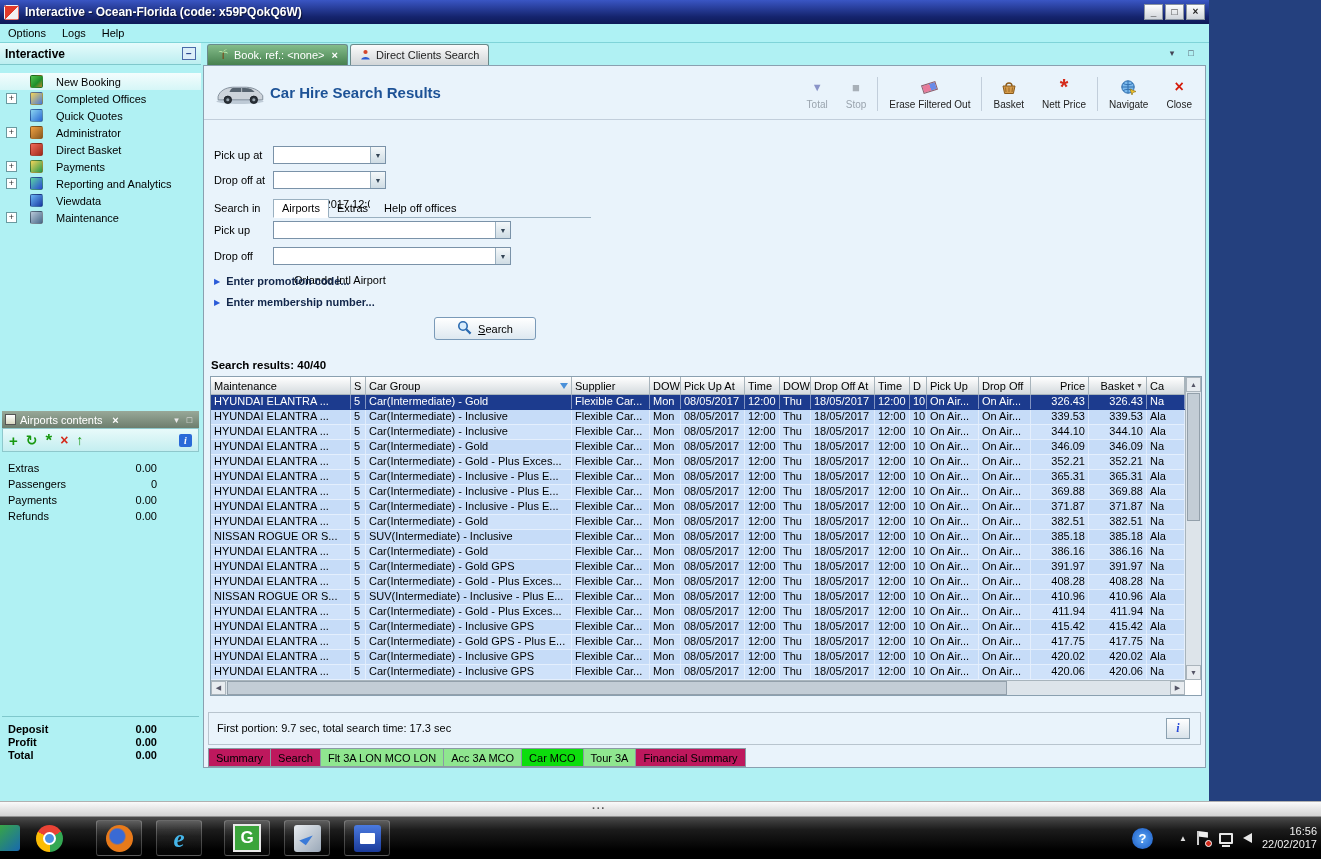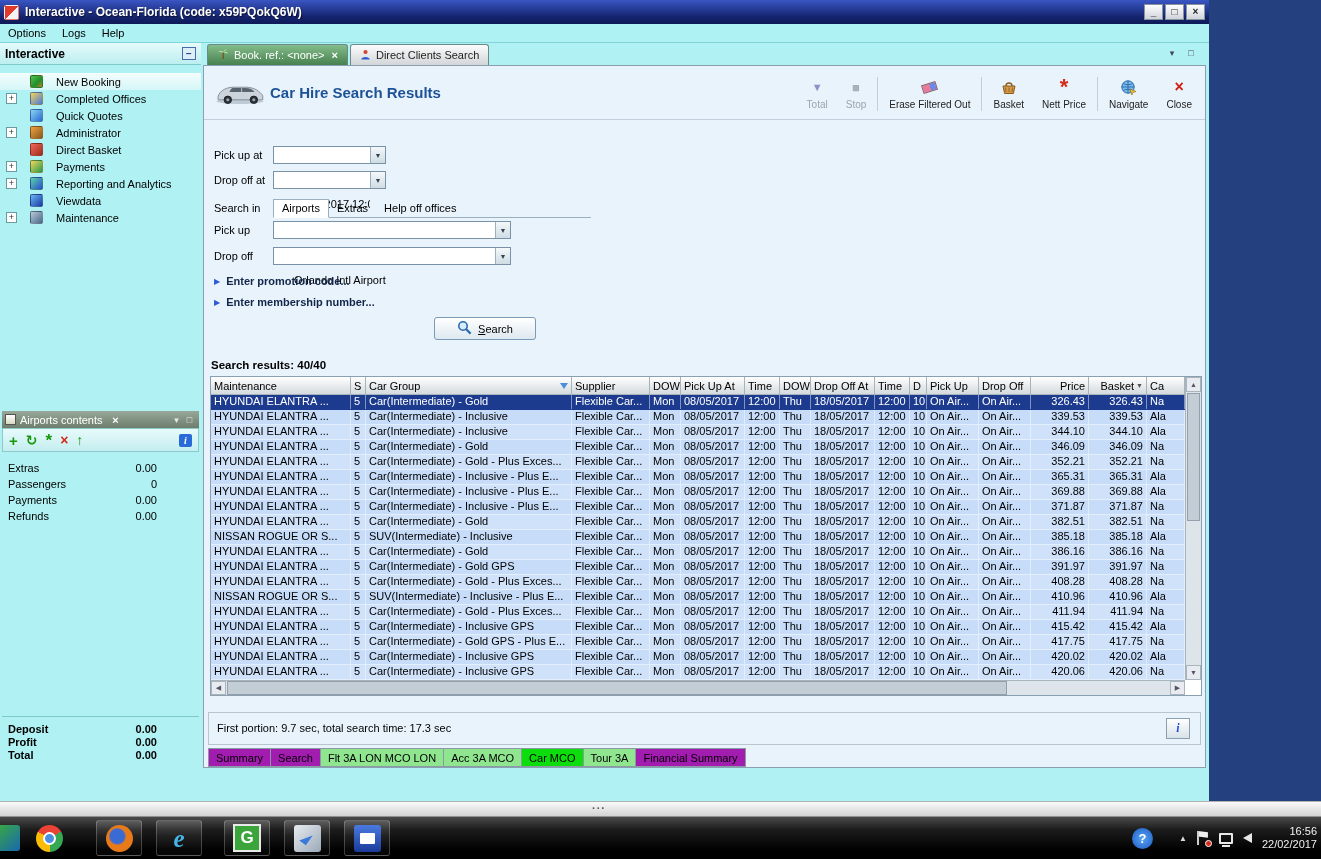--- a/index.html
+++ b/index.html
@@ -163,21 +163,21 @@
   .hs-right { margin-left:auto; width:15px; flex:none; }
 
   .status-panel { position:absolute; left:4px; right:4px; top:646px; height:33px; border:1px solid #b8c4ce; background:#e9f3fb; }
   .status-text { position:absolute; left:8px; top:9px; font-size:11px; }
   .info-btn { position:absolute; right:10px; top:5px; width:24px; height:21px; border:1px solid #8aa0b0;
     background:linear-gradient(#fff,#d8e2ea); color:#2a4ad8; font-weight:bold; font-style:italic; font-size:12px;
     text-align:center; line-height:19px; font-family:"Liberation Serif",serif; }
 
   .bottom-tabs { position:absolute; left:4px; top:682px; height:19px; display:flex; align-items:stretch; }
   .btab { display:flex; align-items:center; padding:0 7px; font-size:11px; border:1px solid #8a9aa4;
-    border-left:none; background:#a21caf; white-space:nowrap; }
+    border-left:none; background:#be185d; white-space:nowrap; }
   .btab:first-child { border-left:1px solid #8a9aa4; }
   .btab.green { background:#8fe68f; }
   .btab.active { background:#0ddd0d; }
 
   .statusbar { position:absolute; left:0; top:768px; width:1209px; height:22px; background:#aef2f4;
     border-top:1px solid #7fd4d8; font-size:11px; display:flex; align-items:center; justify-content:center; gap:18px; }
   .sb-right { position:absolute; right:14px; }
 
   
   .grip-bar { position:absolute; top:801px; left:0; width:1321px; height:16px;

